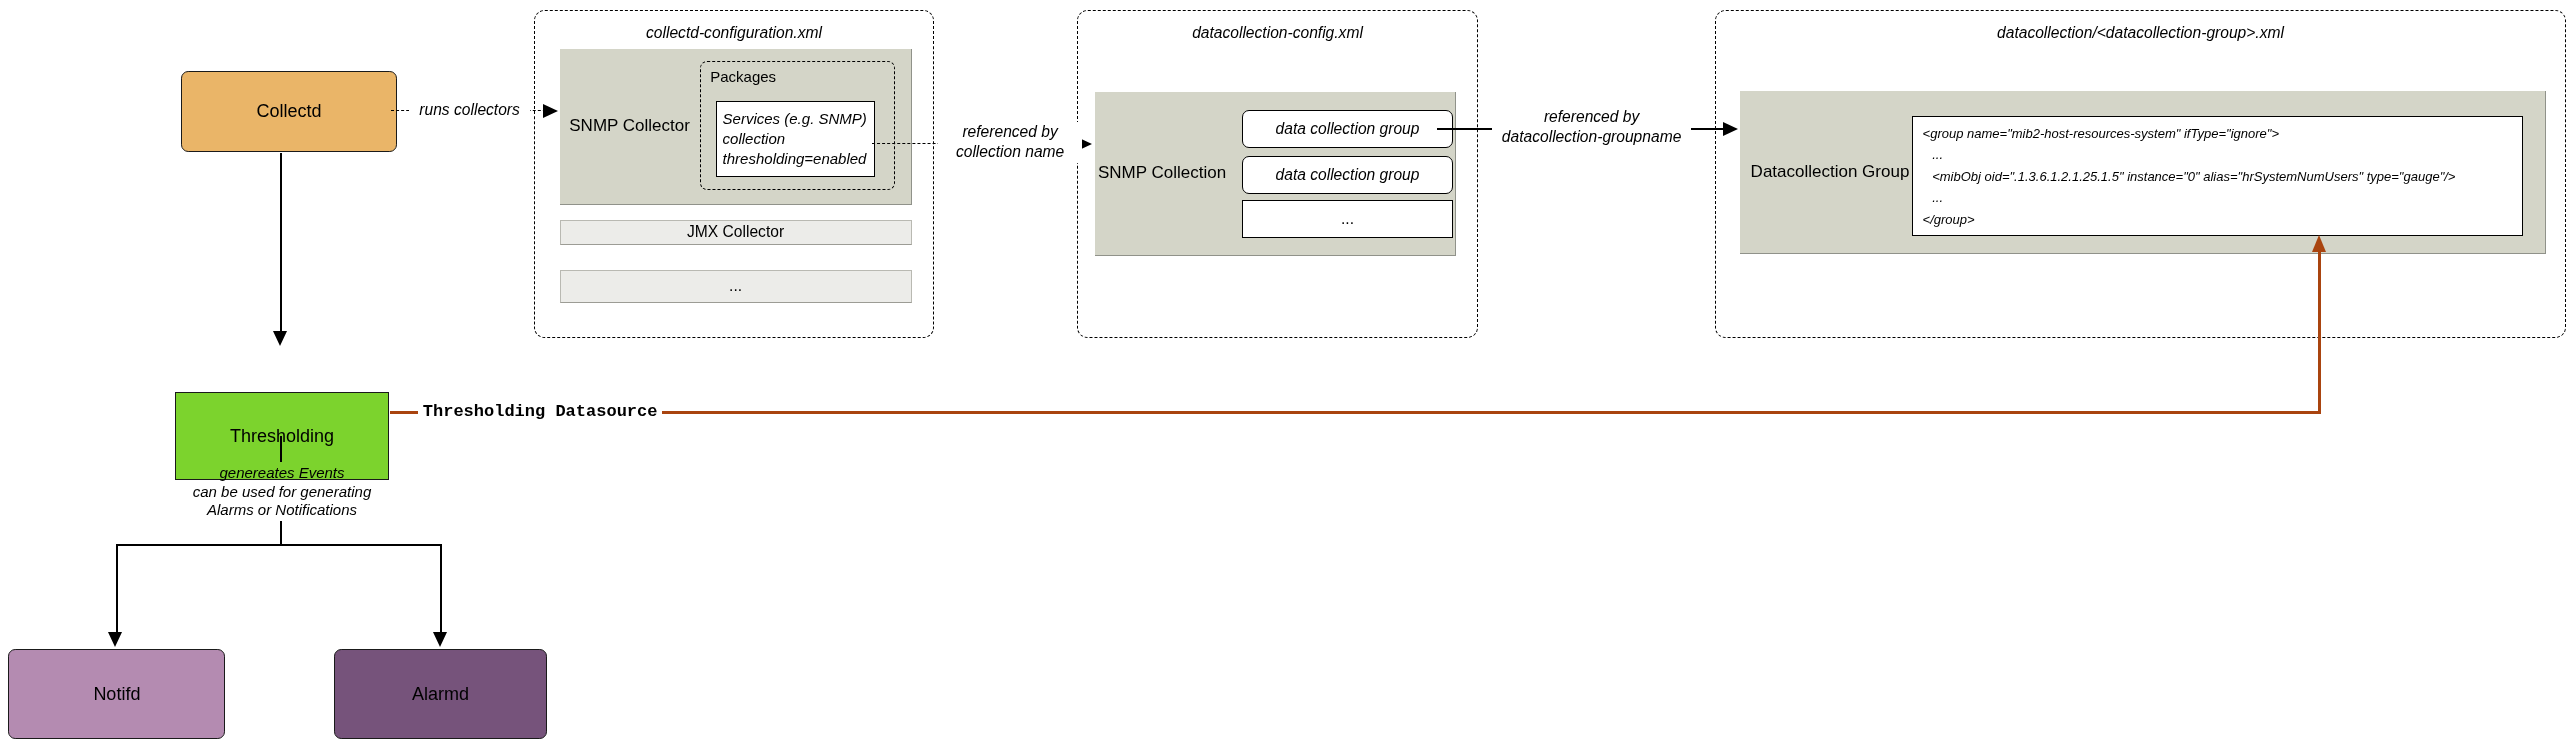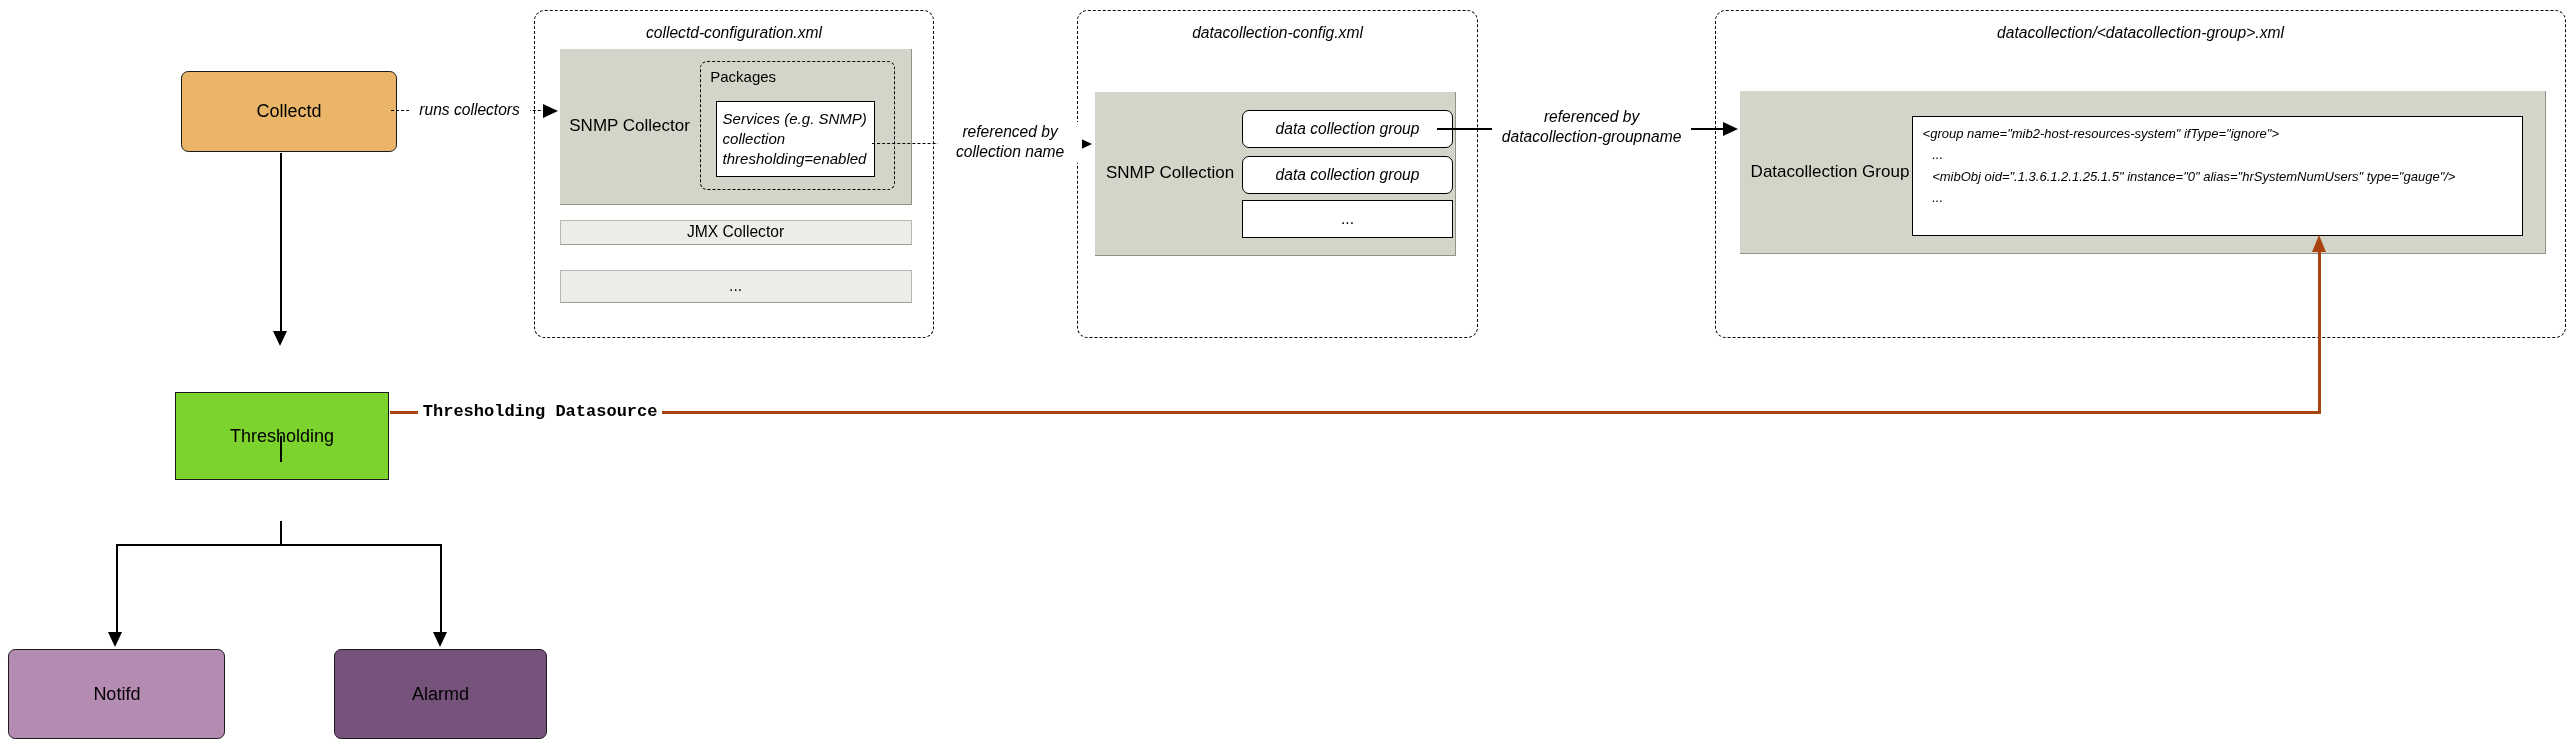--- a/index.html
+++ b/index.html
@@ -89,21 +89,21 @@
 
     <div class="lightbox" style="left:24.6px;top:259px;width:352px;height:33px;">
       <span>...</span>
     </div>
   </div>
 
   <div class="dashed-container" style="left:1077px;top:9.6px;width:401px;height:328px;">
     <div class="container-title">datacollection-config.xml</div>
 
     <div class="panel" style="left:17px;top:81px;width:361px;height:164px;">
-      <div class="panel-label" style="left:0;width:134px;padding-left:8px;">SNMP Collection</div>
+      <div class="panel-label" style="left:0;width:134px;">SNMP Collection</div>
 
       <div class="whitebox italic" style="left:147px;top:18.6px;width:211px;height:38px;display:flex;align-items:center;justify-content:center;font-size:15.6px;">
         <span>data collection group</span>
       </div>
       <div class="whitebox italic" style="left:147px;top:64px;width:211px;height:38px;display:flex;align-items:center;justify-content:center;font-size:15.6px;">
         <span>data collection group</span>
       </div>
       <div class="whitebox" style="left:147px;top:108px;width:211px;height:38px;display:flex;align-items:center;justify-content:center;font-size:15.6px;">
         <span>...</span>
       </div>
@@ -114,20 +114,21 @@
     <div class="container-title">datacollection/&lt;datacollection-group&gt;.xml</div>
 
     <div class="panel" style="left:24px;top:80px;width:806px;height:163px;">
       <div class="panel-label" style="left:0;width:180px;">Datacollection Group</div>
 
       <div class="whitebox code" style="left:172px;top:25px;width:611px;height:120px;">
         <div>&lt;group name="mib2-host-resources-system" ifType="ignore"&gt;</div>
         <div class="indent">...</div>
         <div class="indent">&lt;mibObj oid=".1.3.6.1.2.1.25.1.5" instance="0" alias="hrSystemNumUsers" type="gauge"/&gt;</div>
         <div class="indent">...</div>
+        <div>&lt;/group&gt;</div>
       </div>
     </div>
   </div>
 
   <div class="node" style="left:175px;top:348px;width:214px;height:88px;background:var(--green);margin-top:44px;">
     <span>Thresholding</span>
   </div>
 
   <div class="node rounded" style="left:8.4px;top:649px;width:217px;height:90px;background:var(--plum-light);">
     <span>Notifd</span>
@@ -156,20 +157,25 @@
     <div>referenced by</div>
     <div>datacollection-groupname</div>
   </div>
 
   <div class="redline" style="left:390px;top:411px;width:1931px;height:3px;"></div>
   <div class="redline" style="left:2318px;top:240px;width:3px;height:174px;"></div>
   <div class="arrow up-red" style="left:2312px;top:235px;"></div>
   <div class="bold-label" style="left:418px;top:400px;">Thresholding Datasource</div>
 
   <div class="line" style="left:280px;top:436px;width:1.8px;height:26px;"></div>
+  <div style="position:absolute;left:162px;top:464px;width:240px;text-align:center;font-style:italic;font-size:15px;line-height:18.6px;">
+    <div>genereates Events</div>
+    <div>can be used for generating</div>
+    <div>Alarms or Notifications</div>
+  </div>
   <div class="line" style="left:280px;top:521px;width:1.8px;height:24px;"></div>
   <div class="line" style="left:116px;top:544px;width:326px;height:1.8px;"></div>
   <div class="line" style="left:116px;top:544px;width:1.8px;height:91px;"></div>
   <div class="arrow down" style="left:108px;top:632px;"></div>
   <div class="line" style="left:440px;top:544px;width:1.8px;height:91px;"></div>
   <div class="arrow down" style="left:433px;top:632px;"></div>
 
 </div>
 
 

